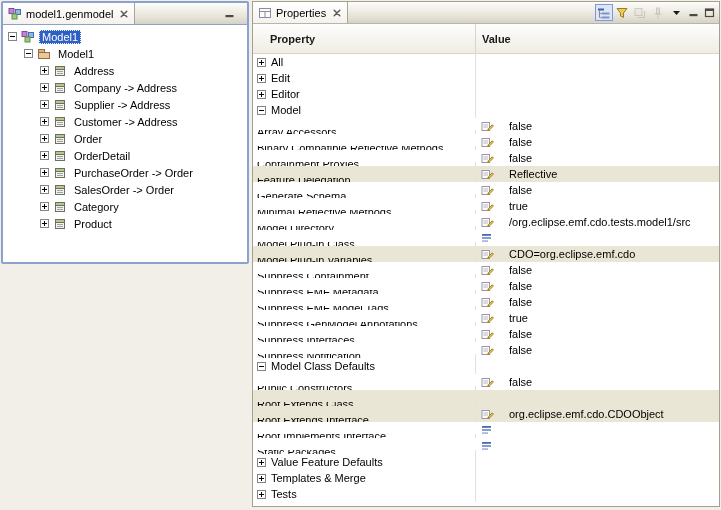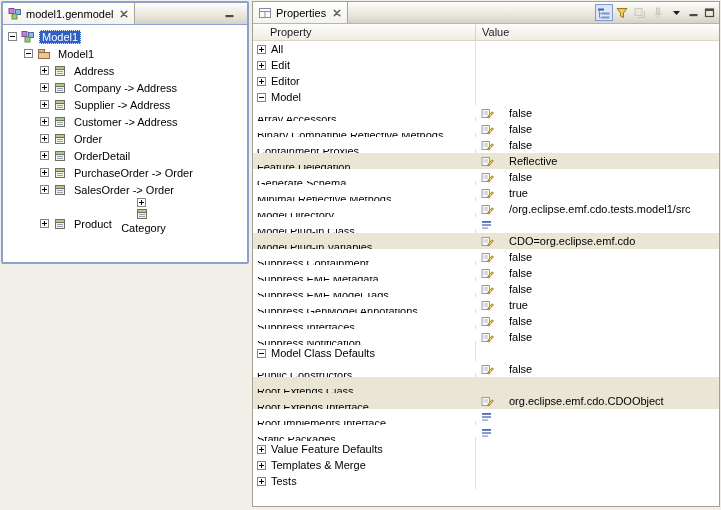--- a/index.html
+++ b/index.html
@@ -48,23 +48,23 @@
   .tree { position:absolute; left:0; top:22px; right:0; bottom:0; background:#fff; padding-top:3px; overflow:hidden; }
   .trow { display:flex; align-items:center; height:17px; white-space:nowrap; }
   .trow .expander { margin-right:4px; flex:0 0 auto; display:inline-flex; line-height:0; }
   .trow .icn { margin-right:4px; }
   .tlabel { padding:1px 3px; }
   .tlabel.selected { background:#2E5FC4; color:#fff; outline:1px dotted #EDF2FB; outline-offset:-1px; }
 
   
   .ptable { position:absolute; left:0; top:22px; right:0; bottom:0; background:#fff; overflow:hidden; }
   .table-header {
-    display:flex; height:17px;
+    display:flex; height:30px;
     background:linear-gradient(180deg,#FDFDFC,#EFEDE4);
-    border-bottom:1px solid #D9D6C9; color:#1A1A1A;
+    border-bottom:1px solid #D9D6C9; color:#1A1A1A;font-weight:bold;
   }
   .hcell { display:flex; align-items:center; }
   .hprop { width:223px; padding-left:17px; border-right:1px solid #D9D6C9; }
   .hval  { flex:1; padding-left:6px; }
 
   .prow { display:flex; height:16px; align-items:stretch; }
   .prow.hl { background:#EAE6D6; }
   .pcell { display:flex; align-items:center; white-space:nowrap; overflow:hidden; }
   .pprop { width:223px; border-right:1px solid #E3E1D6; }
   .pprop.cat  { padding-left:4px; }
@@ -277,21 +277,21 @@
           <span class="icn">
             <svg width="14" height="14" viewBox="0 0 14 14">
               <rect x="2.5" y="2.5" width="9" height="9" fill="#F4F3E4" stroke="#6E6E5E"></rect>
               <rect x="2.5" y="2.5" width="9" height="3" fill="#AECB8D" stroke="#6E6E5E"></rect>
               <line x1="4" y1="7.5" x2="10" y2="7.5" stroke="#98A0B8"></line>
               <line x1="4" y1="9.5" x2="10" y2="9.5" stroke="#98A0B8"></line>
             </svg>
           </span>
           <span class="tlabel">SalesOrder -&gt; Order</span>
         </div>
-        <div class="trow" style="padding-left: 37px; flex-direction: column;">
+        <div class="trow" style="padding-left: 37px;">
           <span class="expander">
             <svg width="9" height="9">
               <rect x="0.5" y="0.5" width="8" height="8" fill="#fff" stroke="#848484"></rect>
               <line x1="2" y1="4.5" x2="7" y2="4.5" stroke="#000"></line>
               <line x1="4.5" y1="2" x2="4.5" y2="7" stroke="#000"></line>
             </svg>
           </span>
           <span class="icn">
             <svg width="14" height="14" viewBox="0 0 14 14">
               <rect x="2.5" y="2.5" width="9" height="9" fill="#F4F3E4" stroke="#6E6E5E"></rect>

